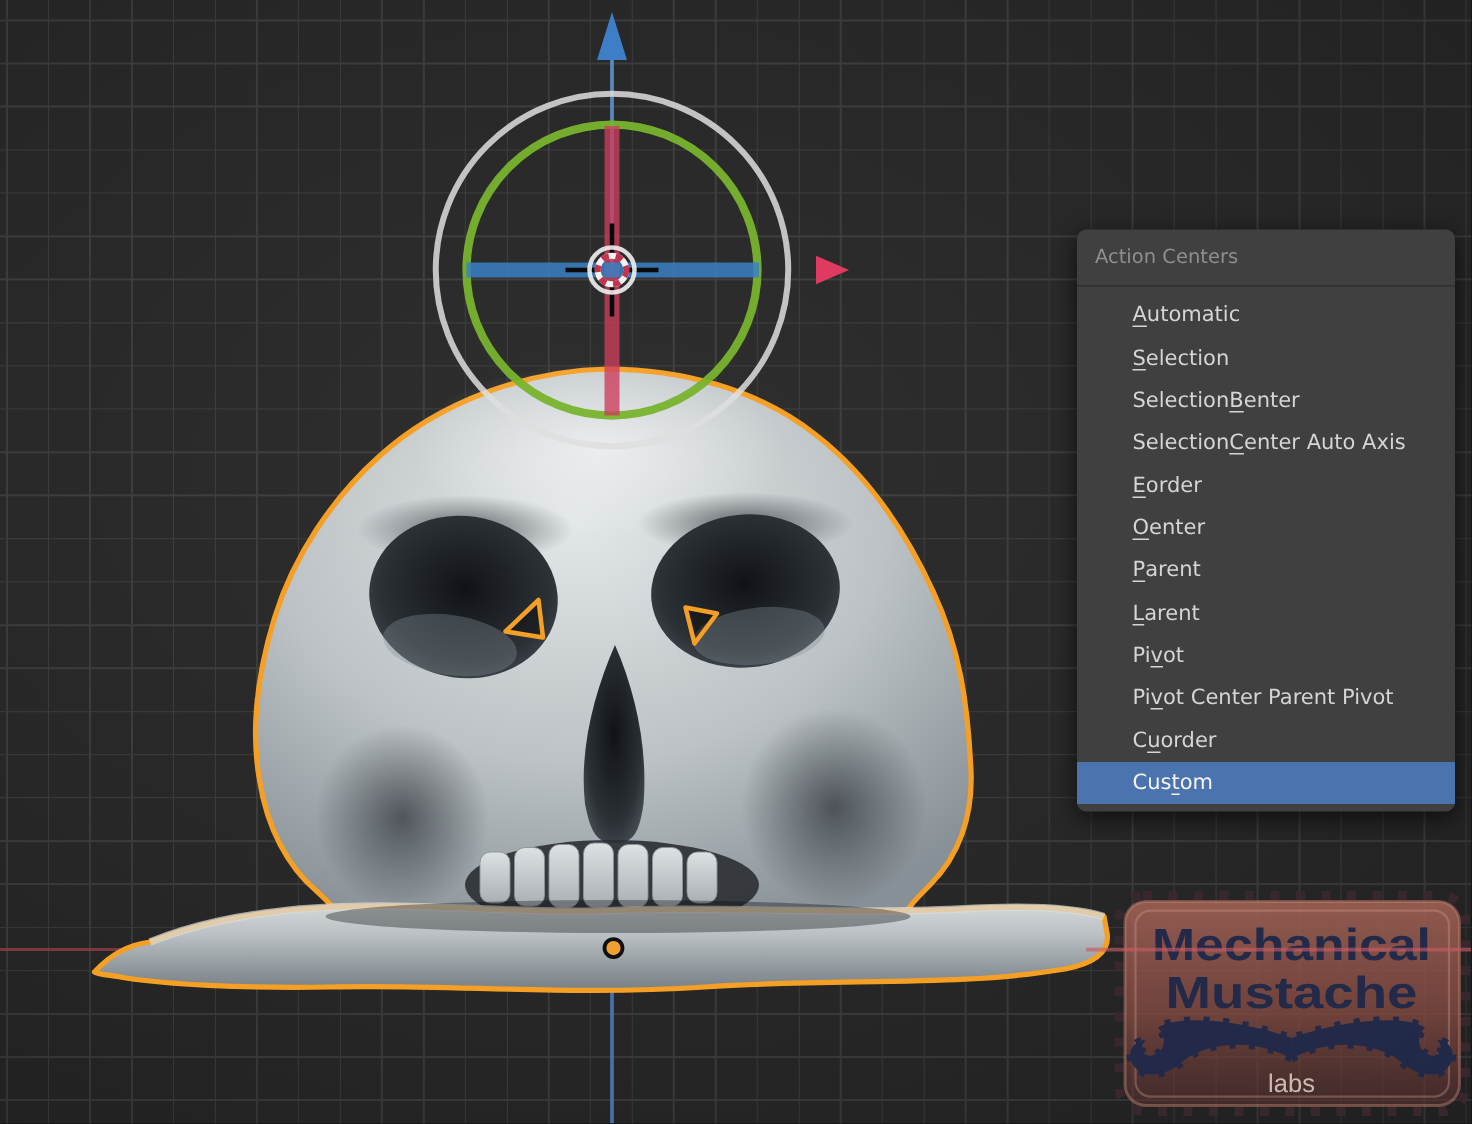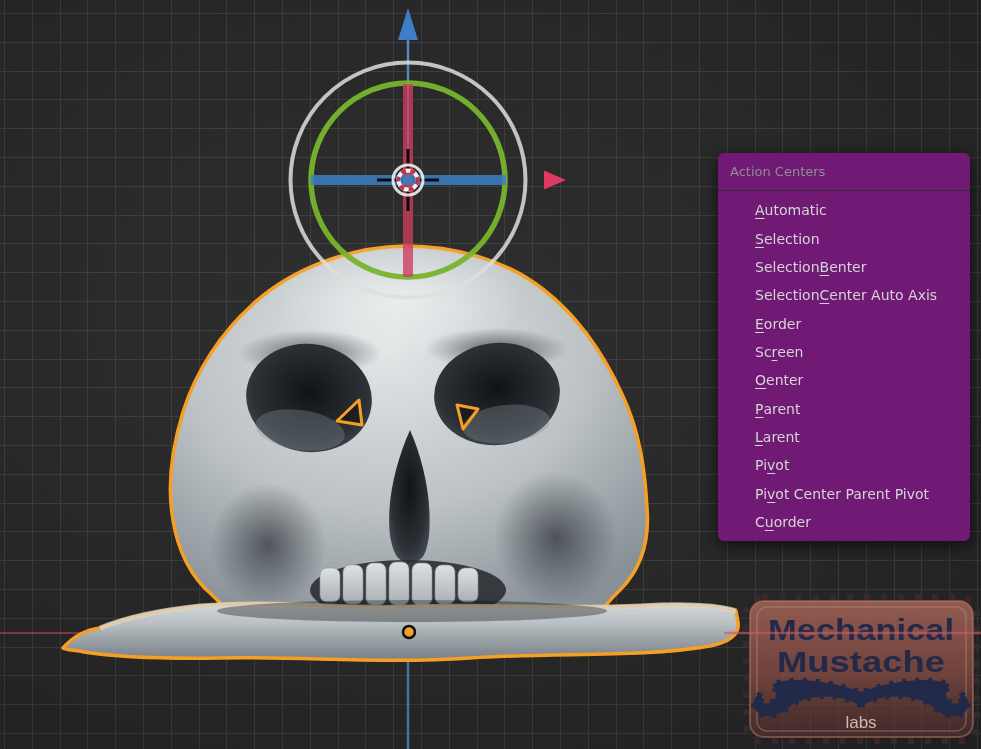--- a/index.html
+++ b/index.html
@@ -8,21 +8,21 @@
   
   .viewport{position:absolute;inset:0;background-color:#232323;
     background-image:
       radial-gradient(ellipse 130% 115% at 42% 42%, rgba(255,255,255,0.055) 0%, rgba(255,255,255,0.02) 38%, rgba(0,0,0,0.34) 100%),
       repeating-linear-gradient(to right, #373737 0px, #373737 1px, transparent 1px, transparent 27.8px),
       repeating-linear-gradient(to bottom, #373737 0px, #373737 1px, transparent 1px, transparent 28.8px);
     background-position:0 0, 4px 0, 0 13px;}
   .scene{position:absolute;inset:0;z-index:2;}
   
   .menu{position:absolute;left:718px;top:153px;width:252px;z-index:10;
-        background:#701a75;border-radius:6px;box-shadow:0 4px 16px rgba(0,0,0,.65);
+        background:#404040;border-radius:6px;box-shadow:0 4px 16px rgba(0,0,0,.65);
         padding-bottom:5px;}
   .menu-header{height:37px;line-height:37px;padding-left:12px;font-size:13px;
         color:#8f8f8f;border-bottom:1px solid #2f2f2f;}
   .menu-items{padding-top:5px;}
   .menu-item{height:28.35px;display:flex;align-items:center;padding-left:37px;
         font-size:14px;color:#d5d5d5;cursor:default;}
   .menu-item .key{text-decoration:underline;text-decoration-thickness:1px;text-underline-offset:2.5px;}
   .menu-item.highlighted{background:#4b74ae;color:#f4f4f4;}
 </style>
 </head>
@@ -167,25 +167,20 @@
           <span class="pre">Selection </span>
           <span class="key">C</span>
           <span class="post">enter Auto Axis</span>
         </div>
       <div class="menu-item">
           <span class="pre"></span>
           <span class="key">E</span>
           <span class="post">order</span>
         </div>
       <div class="menu-item">
-          <span class="pre">Sc</span>
-          <span class="key">r</span>
-          <span class="post">een</span>
-        </div>
-      <div class="menu-item">
           <span class="pre"></span>
           <span class="key">O</span>
           <span class="post">enter</span>
         </div>
       <div class="menu-item">
           <span class="pre"></span>
           <span class="key">P</span>
           <span class="post">arent</span>
         </div>
       <div class="menu-item">
@@ -201,15 +196,20 @@
       <div class="menu-item">
           <span class="pre">Pi</span>
           <span class="key">v</span>
           <span class="post">ot Center Parent Pivot</span>
         </div>
       <div class="menu-item">
           <span class="pre">C</span>
           <span class="key">u</span>
           <span class="post">order</span>
         </div>
+      <div class="menu-item highlighted">
+          <span class="pre">Cus</span>
+          <span class="key">t</span>
+          <span class="post">om</span>
+        </div>
     </div>
   </div>
 </div>
 
 </body></html>

